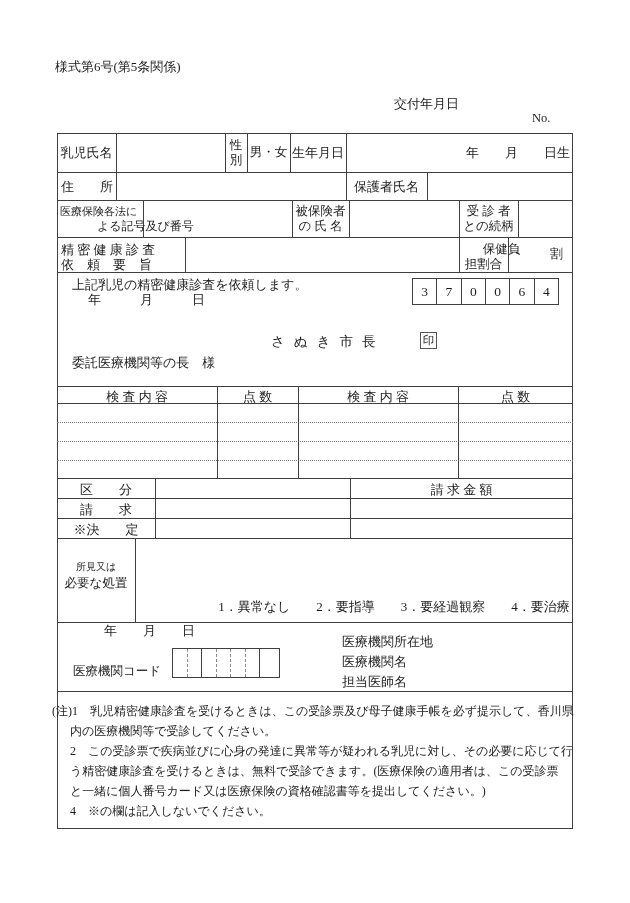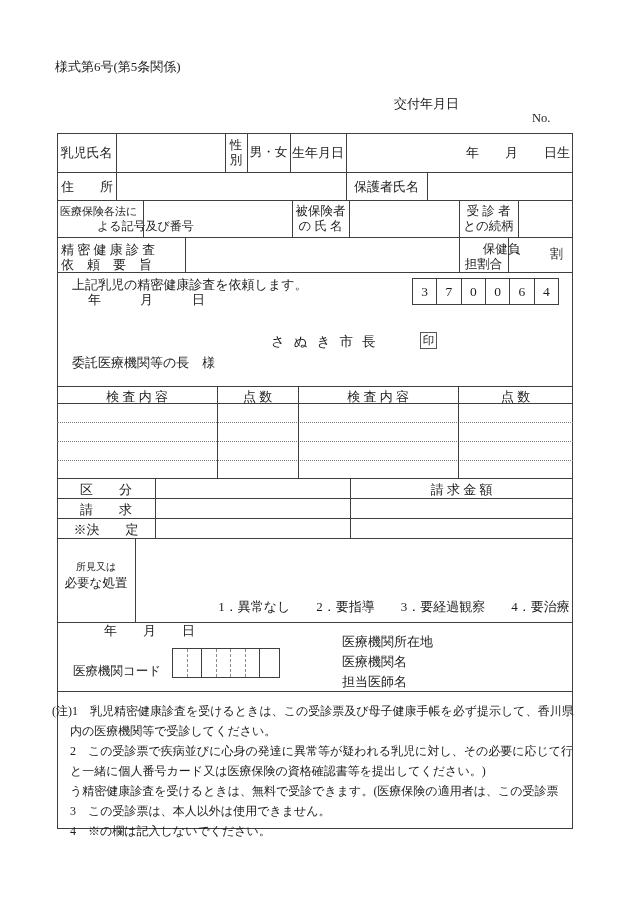--- a/index.html
+++ b/index.html
@@ -146,19 +146,18 @@
     <div class="vline" style="left:86px;top:0;height:28px;"></div>
   </div>
   <div class="t" style="left:342px;top:635px;">医療機関所在地</div>
   <div class="t" style="left:342px;top:655px;">医療機関名</div>
   <div class="t" style="left:342px;top:675px;">担当医師名</div>
 
   <div class="notes">
     <div class="first">(注)1　乳児精密健康診査を受けるときは、この受診票及び母子健康手帳を必ず提示して、香川県</div>
     <div>内の医療機関等で受診してください。</div>
     <div>2　この受診票で疾病並びに心身の発達に異常等が疑われる乳児に対し、その必要に応じて行</div>
+    <div>う精密健康診査を受けるときは、無料で受診できます。(医療保険の適用者は、この受診票</div>
     <div>と一緒に個人番号カード又は医療保険の資格確認書等を提出してください。)</div>
-    <div>う精密健康診査を受けるときは、無料で受診できます。(医療保険の適用者は、この受診票</div>
-    <div>3　この受診票は、本人以外は使用できません。</div>
     <div>4　※の欄は記入しないでください。</div>
   </div>
 
 </div>
 
 </body></html>

